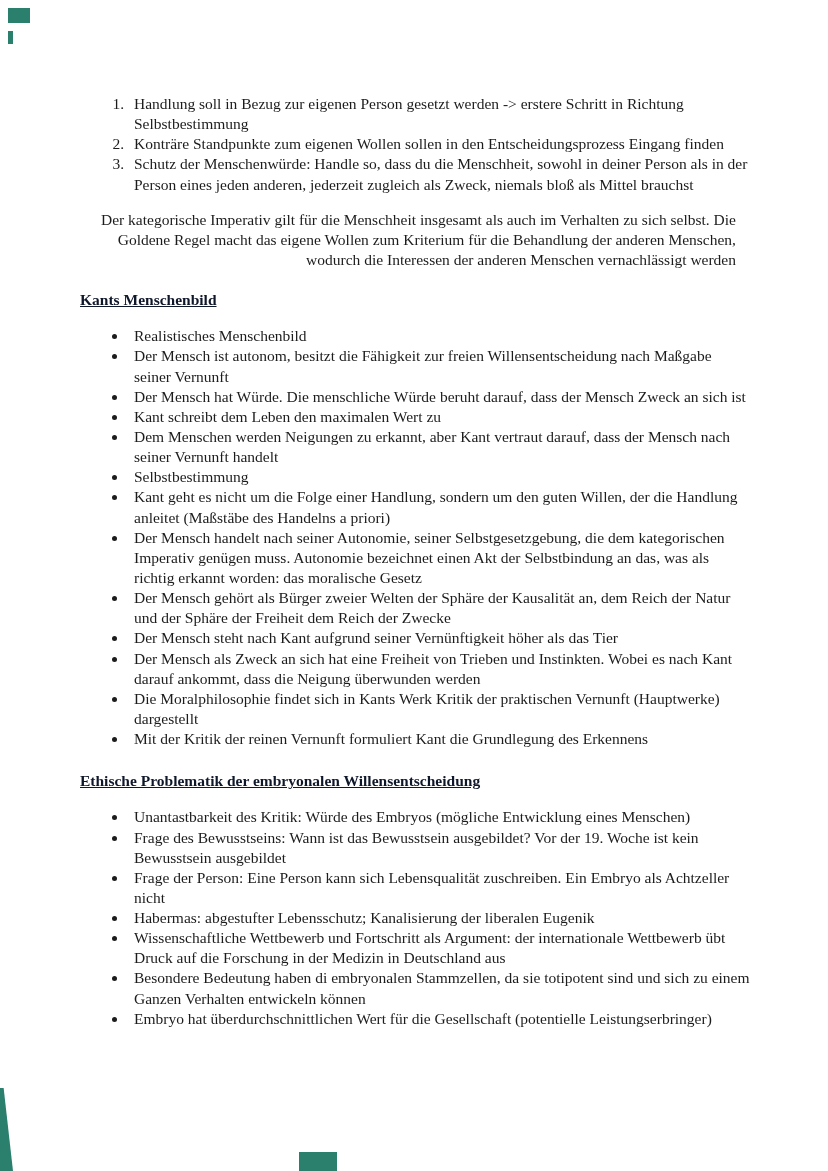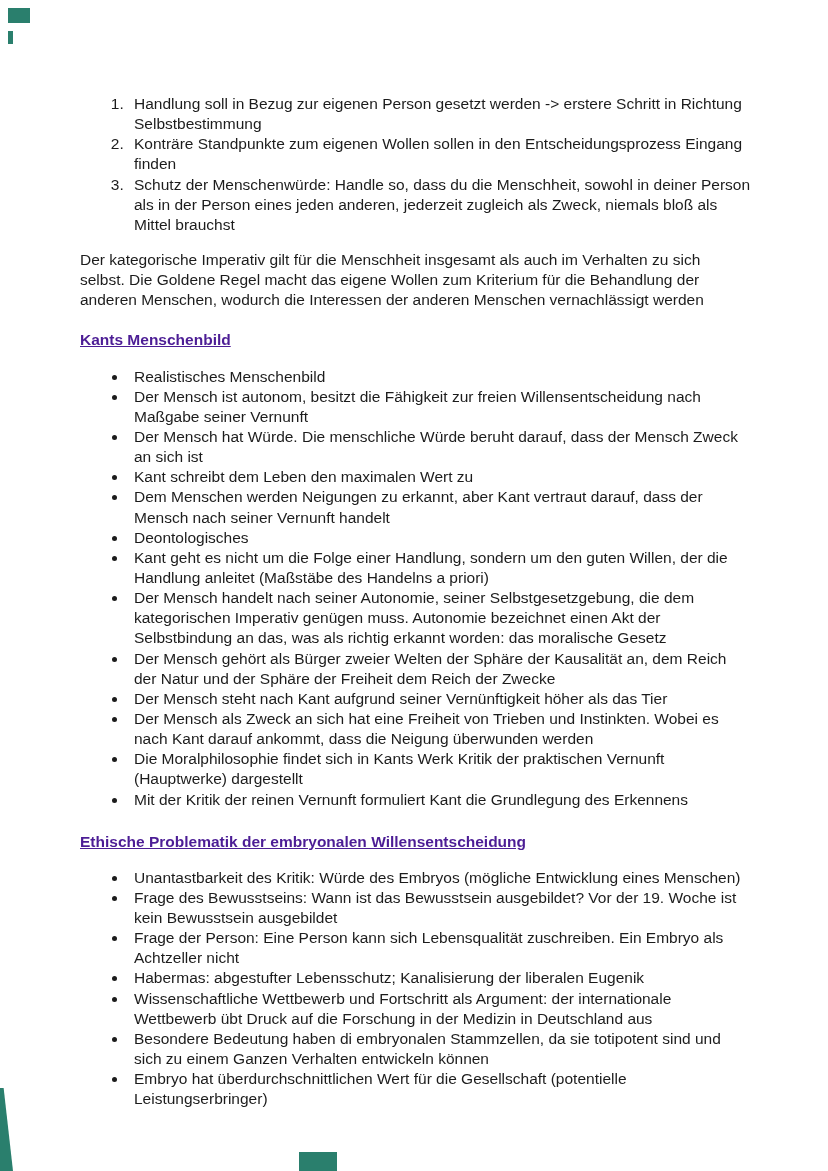--- a/index.html
+++ b/index.html
@@ -6,21 +6,21 @@
     margin: 0;
     padding: 0;
     background: #ffffff;
   }
   .page {
     position: relative;
     width: 828px;
     height: 1171px;
     background: #ffffff;
     overflow: hidden;
-    font-family: Liberation Sans, sans-serif;
+    font-family: Liberation Serif, serif;
     font-size: 15.5px;
     line-height: 1.3;
     color: #1c1c1c;
   }
   .deco {
     position: absolute;
     background: var(--accent, #2a7f6d);
   }
   .deco-top-left   { left: 8px;  top: 8px;  width: 22px; height: 15px; }
   .deco-left-strip { left: 8px;  top: 31px; width: 5px;  height: 13px; }
@@ -40,27 +40,28 @@
     margin: 0 0 15px 0;
     padding-left: 48px;
     list-style: decimal;
   }
   ol.numbered li {
     padding-left: 6px;
     margin: 0;
   }
   p.para {
     margin: 0 16px 20px 0;
+    text-align: right;
   }
   h2.heading {
     font-size: 15.5px;
     font-weight: bold;
     text-decoration: underline;
     margin: 18px 0 16px 0;
-    color: #4c1d95;
+    color: #0f172a;
   }
   ul.bullets {
     margin: 0 0 22px 0;
     padding-left: 48px;
     list-style: disc;
   }
   ul.bullets li {
     padding-left: 6px;
     margin: 0;
   }
@@ -86,21 +87,21 @@
     <p class="para">Der kategorische Imperativ gilt für die Menschheit insgesamt als auch im Verhalten zu sich selbst. Die Goldene Regel macht das eigene Wollen zum Kriterium für die Behandlung der anderen Menschen, wodurch die Interessen der anderen Menschen vernachlässigt werden</p>
 
     <h2 class="heading">Kants Menschenbild</h2>
 
     <ul class="bullets">
         <li>Realistisches Menschenbild</li>
         <li>Der Mensch ist autonom, besitzt die Fähigkeit zur freien Willensentscheidung nach Maßgabe seiner Vernunft</li>
         <li>Der Mensch hat Würde. Die menschliche Würde beruht darauf, dass der Mensch Zweck an sich ist</li>
         <li>Kant schreibt dem Leben den maximalen Wert zu</li>
         <li>Dem Menschen werden Neigungen zu erkannt, aber Kant vertraut darauf, dass der Mensch nach seiner Vernunft handelt</li>
-        <li>Deontologisches</li>
+        <li>Selbstbestimmung</li>
         <li>Kant geht es nicht um die Folge einer Handlung, sondern um den guten Willen, der die Handlung anleitet (Maßstäbe des Handelns a priori)</li>
         <li>Der Mensch handelt nach seiner Autonomie, seiner Selbstgesetzgebung, die dem kategorischen Imperativ genügen muss. Autonomie bezeichnet einen Akt der Selbstbindung an das, was als richtig erkannt worden: das moralische Gesetz</li>
         <li>Der Mensch gehört als Bürger zweier Welten der Sphäre der Kausalität an, dem Reich der Natur und der Sphäre der Freiheit dem Reich der Zwecke</li>
         <li>Der Mensch steht nach Kant aufgrund seiner Vernünftigkeit höher als das Tier</li>
         <li>Der Mensch als Zweck an sich hat eine Freiheit von Trieben und Instinkten. Wobei es nach Kant darauf ankommt, dass die Neigung überwunden werden</li>
         <li>Die Moralphilosophie findet sich in Kants Werk Kritik der praktischen Vernunft (Hauptwerke) dargestellt</li>
         <li>Mit der Kritik der reinen Vernunft formuliert Kant die Grundlegung des Erkennens</li>
       </ul>
 
     <h2 class="heading">Ethische Problematik der embryonalen Willensentscheidung</h2>

